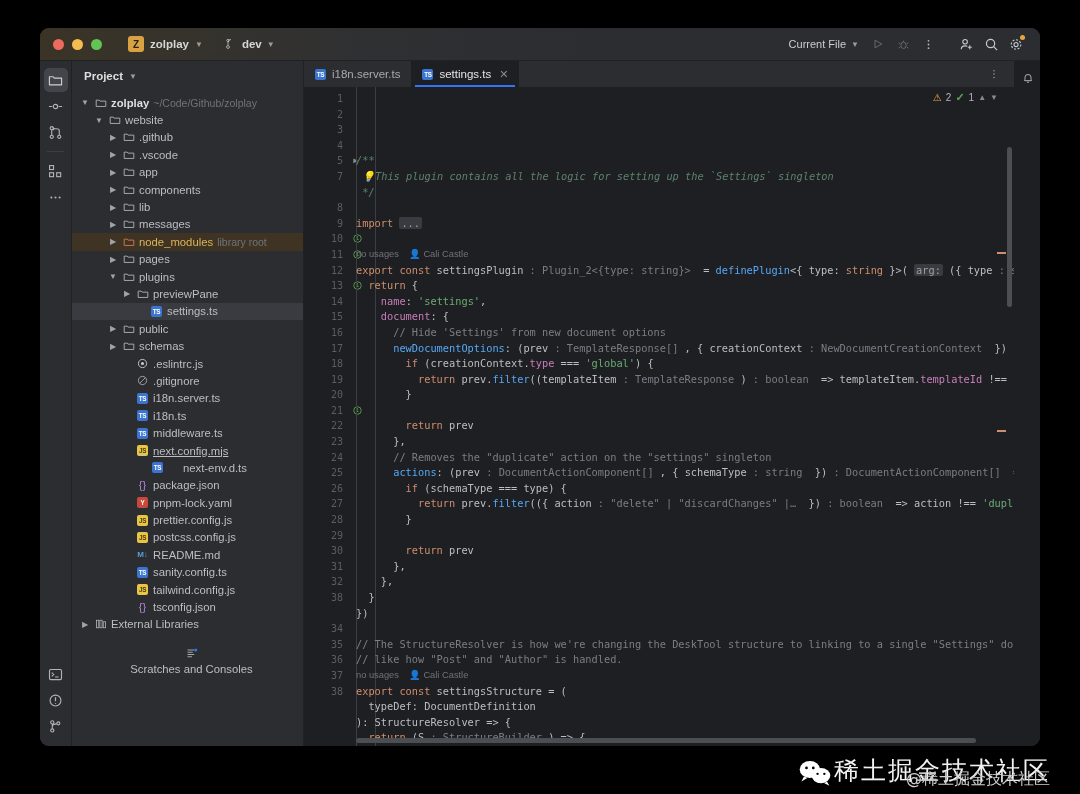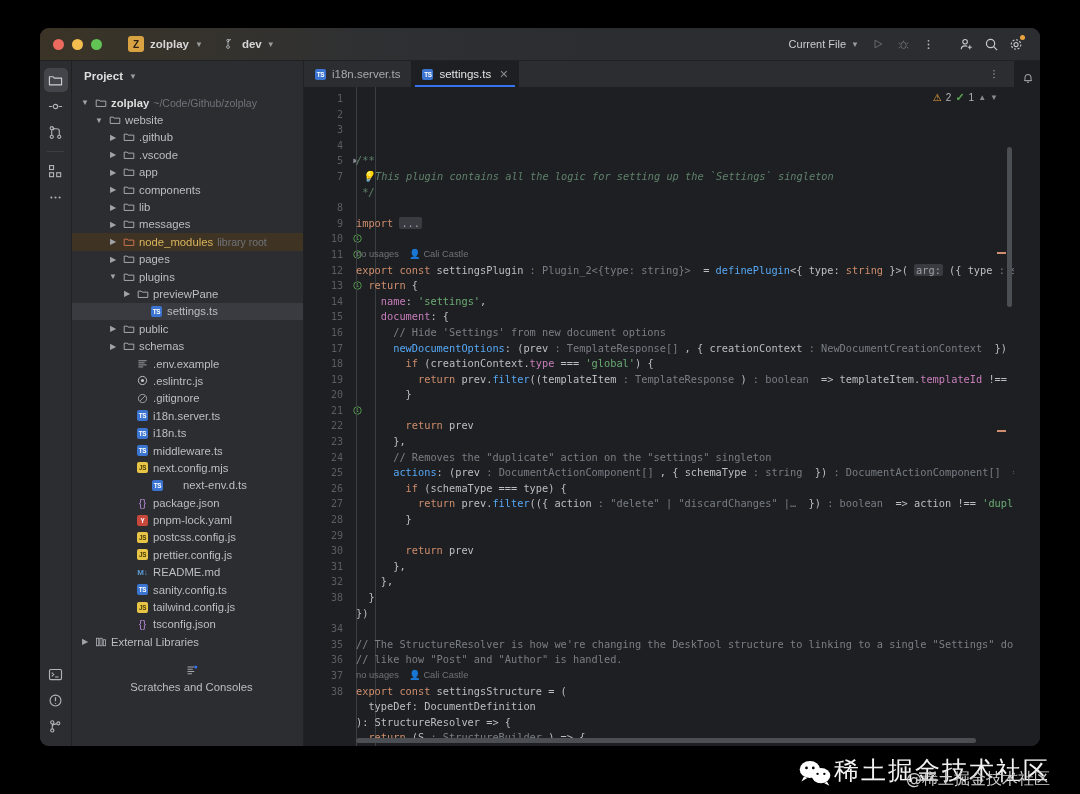--- a/index.html
+++ b/index.html
@@ -493,29 +493,20 @@
                 <svg width="12" height="12" viewBox="0 0 16 16">
                   <path d="M1.6 4.2 h4 l1.1 1.3 H14.4 v7.1 H1.6 Z" fill="none" stroke="#b0b3b8" stroke-width="1.2" stroke-linejoin="round"></path>
                 </svg>
               </span>
               <span class="nm">schemas</span>
             </div>
             <div class="row" style="padding-left: 50px;">
               <span class="arrow none">▶</span>
               <span class="ic">
                 <svg width="11" height="11" viewBox="0 0 16 16">
-                  <path d="M2 4 h12 M2 7 h9 M2 10 h12 M2 13 h7" stroke="#b0b3b8" stroke-width="1.2"></path>
-                </svg>
-              </span>
-              <span class="nm">.env.example</span>
-            </div>
-            <div class="row" style="padding-left: 50px;">
-              <span class="arrow none">▶</span>
-              <span class="ic">
-                <svg width="11" height="11" viewBox="0 0 16 16">
                   <circle cx="8" cy="8" r="6" fill="none" stroke="#c9ccd1" stroke-width="1.3"></circle>
                   <circle cx="8" cy="8" r="2.2" fill="#c9ccd1"></circle>
                 </svg>
               </span>
               <span class="nm">.eslintrc.js</span>
             </div>
             <div class="row" style="padding-left: 50px;">
               <span class="arrow none">▶</span>
               <span class="ic">
                 <svg width="11" height="11" viewBox="0 0 16 16">
@@ -539,21 +530,21 @@
               </span>
               <span class="nm">i18n.ts</span>
             </div>
             <div class="row" style="padding-left: 50px;">
               <span class="arrow none">▶</span>
               <span class="ic">
                 <span class="ts-ic">TS</span>
               </span>
               <span class="nm">middleware.ts</span>
             </div>
-            <div class="row" style="padding-left: 50px;">
+            <div class="row" style="padding-left: 50px; text-decoration: underline;">
               <span class="arrow none">▶</span>
               <span class="ic">
                 <span class="js-ic">JS</span>
               </span>
               <span class="nm">next.config.mjs</span>
             </div>
             <div class="row" style="padding-left: 50px; gap: 19px;">
               <span class="arrow none">▶</span>
               <span class="ic">
                 <span class="ts-ic">TS</span>
@@ -570,28 +561,28 @@
               <span class="ic">
                 <span class="y-ic">Y</span>
               </span>
               <span class="nm">pnpm-lock.yaml</span>
             </div>
             <div class="row" style="padding-left: 50px;">
               <span class="arrow none">▶</span>
               <span class="ic">
                 <span class="js-ic">JS</span>
               </span>
+              <span class="nm">prettier.config.js</span>
+            </div>
+            <div class="row" style="padding-left: 50px;">
+              <span class="arrow none">▶</span>
+              <span class="ic">
+                <span class="js-ic">JS</span>
+              </span>
               <span class="nm">postcss.config.js</span>
-            </div>
-            <div class="row" style="padding-left: 50px;">
-              <span class="arrow none">▶</span>
-              <span class="ic">
-                <span class="js-ic">JS</span>
-              </span>
-              <span class="nm">prettier.config.js</span>
             </div>
             <div class="row" style="padding-left: 50px;">
               <span class="arrow none">▶</span>
               <span class="ic md-ic">M↓</span>
               <span class="nm">README.md</span>
             </div>
             <div class="row" style="padding-left: 50px;">
               <span class="arrow none">▶</span>
               <span class="ic">
                 <span class="ts-ic">TS</span>

